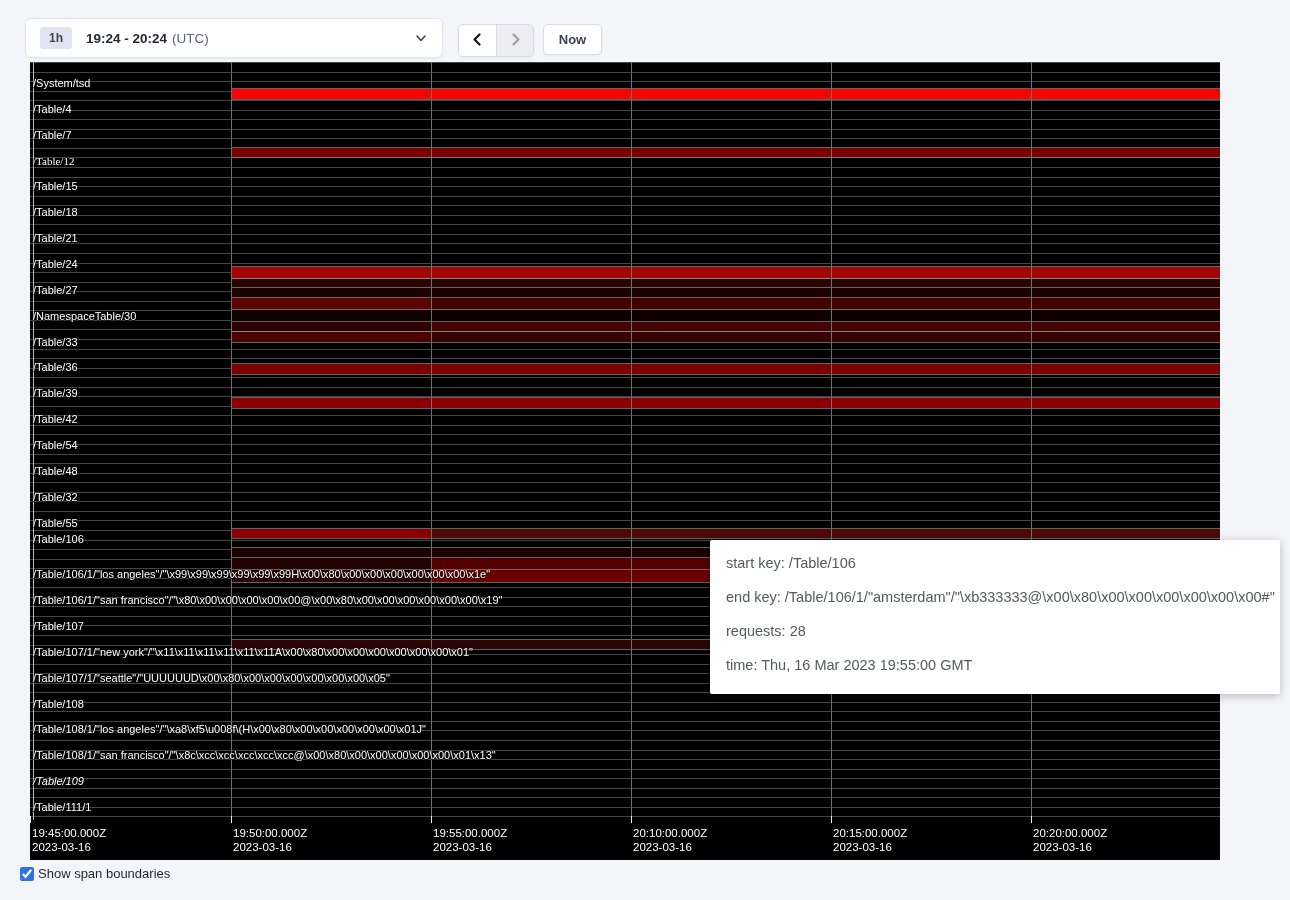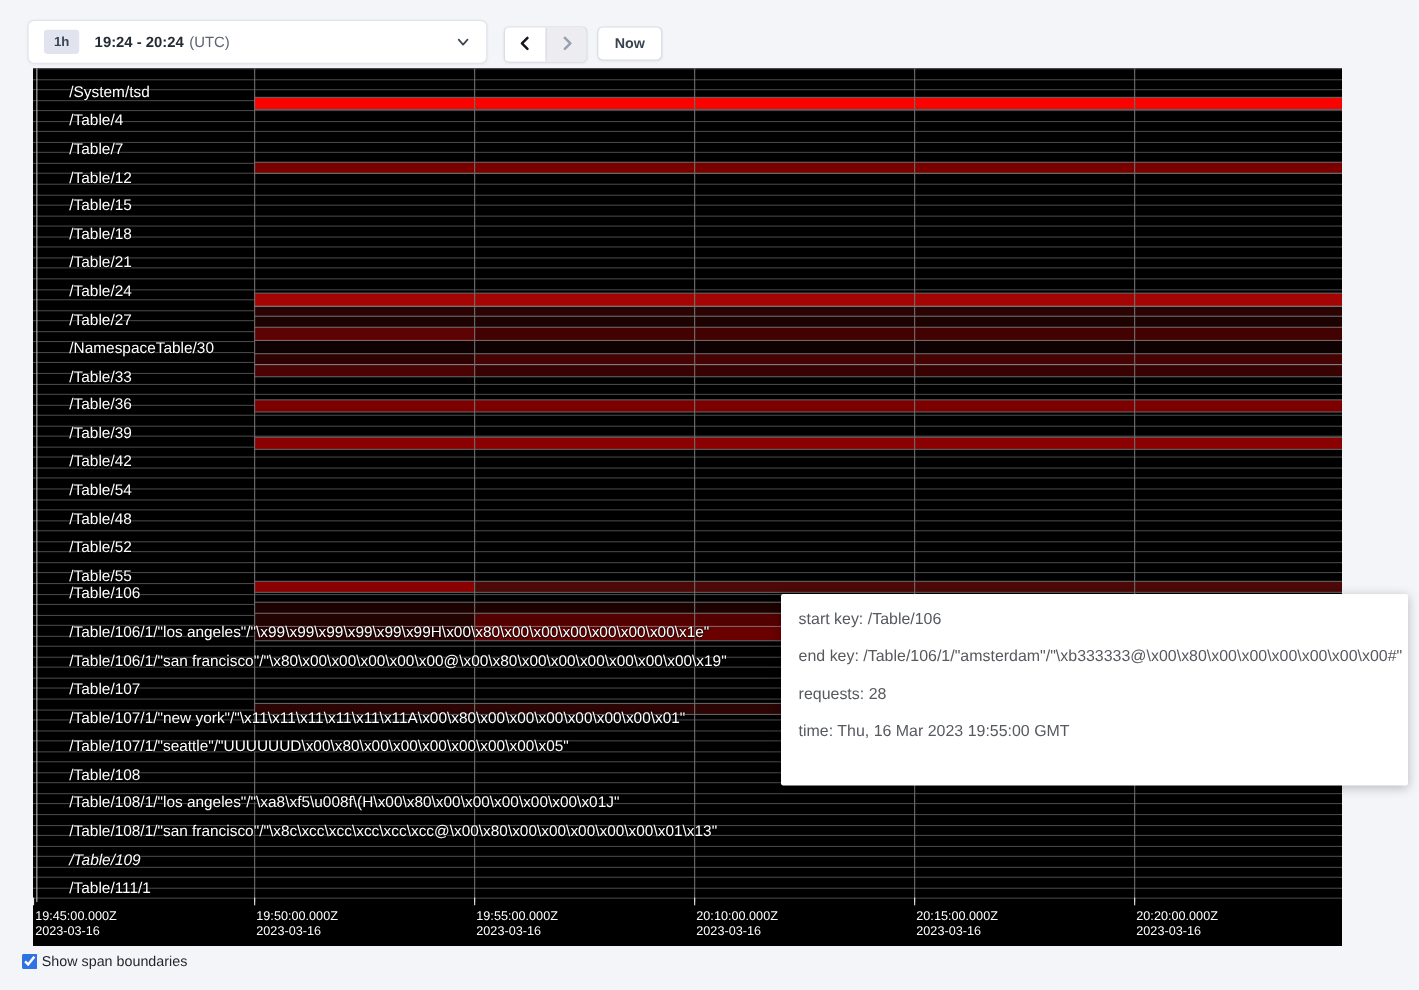--- a/index.html
+++ b/index.html
@@ -40,28 +40,27 @@
     font-family:"Liberation Sans",sans-serif;
     font-size:13px;font-weight:700;color:#3b4351;cursor:pointer;
     box-shadow:0 1px 2px rgba(20,30,60,.05);
   }
   
   #chart{
     position:absolute;left:30px;top:62px;width:1190px;height:798px;
     background:#000;overflow:hidden;
   }
   .rowlabel{
-    position:absolute;color:#fff;font-size:14px;line-height:14px;white-space:nowrap;
+    position:absolute;color:#fff;font-size:11px;line-height:14px;white-space:nowrap;
     text-shadow:0 1px 1px #000,0 0 2px #000;
-    padding-left:30px;
   }
   .axislabel{position:absolute;color:#fff;font-size:11.5px;font-weight:400;line-height:14px;white-space:nowrap;}
   
   #tooltip{
-    position:absolute;left:710px;top:540px;width:570px;height:174px;box-sizing:border-box;
+    position:absolute;left:710px;top:540px;width:570px;height:154px;box-sizing:border-box;
     background:#fff;border-radius:2px;box-shadow:0 2px 10px rgba(0,0,0,.25);
     padding:13px 16px;z-index:5;
   }
   .tt-line{font-size:14.5px;line-height:21px;color:#56595e;margin-bottom:13px;white-space:nowrap;}
   
   .footer{position:absolute;left:20px;top:866px;display:flex;align-items:center;}
   .footer input{width:14px;height:14px;margin:0;accent-color:#2f72e4;cursor:pointer;}
   .footer span{font-size:13px;color:#1f232b;margin-left:4px;}
 </style>
 </head>
@@ -202,34 +201,34 @@
     <div style="position: absolute; left: 201px; top: 578px; width: 989px; height: 9px; background: rgb(43, 4, 4); box-shadow: rgba(150, 150, 150, 0.65) 0px -1px 0px, rgba(150, 150, 150, 0.65) 0px 1px 0px;"></div>
     <div style="position: absolute; left: 3px; top: 0px; width: 1px; height: 758px; background: rgb(185, 185, 185);"></div>
     <div style="position: absolute; left: 201px; top: 0px; width: 1px; height: 758px; background: rgb(111, 111, 111);"></div>
     <div style="position: absolute; left: 401px; top: 0px; width: 1px; height: 758px; background: rgb(111, 111, 111);"></div>
     <div style="position: absolute; left: 601px; top: 0px; width: 1px; height: 758px; background: rgb(111, 111, 111);"></div>
     <div style="position: absolute; left: 801px; top: 0px; width: 1px; height: 758px; background: rgb(111, 111, 111);"></div>
     <div style="position: absolute; left: 1001px; top: 0px; width: 1px; height: 758px; background: rgb(111, 111, 111);"></div>
     <div class="rowlabel" style="position: absolute; left: 3px; top: 14px;">/System/tsd</div>
     <div class="rowlabel" style="position: absolute; left: 3px; top: 40px;">/Table/4</div>
     <div class="rowlabel" style="position: absolute; left: 3px; top: 66px;">/Table/7</div>
-    <div class="rowlabel" style="position: absolute; left: 3px; top: 92px;">/Table/12</div>
+    <div class="rowlabel" style="position: absolute; left: 3px; top: 92px; font-family: Liberation Serif, serif;">/Table/12</div>
     <div class="rowlabel" style="position: absolute; left: 3px; top: 117px;">/Table/15</div>
     <div class="rowlabel" style="position: absolute; left: 3px; top: 143px;">/Table/18</div>
     <div class="rowlabel" style="position: absolute; left: 3px; top: 169px;">/Table/21</div>
     <div class="rowlabel" style="position: absolute; left: 3px; top: 195px;">/Table/24</div>
     <div class="rowlabel" style="position: absolute; left: 3px; top: 221px;">/Table/27</div>
     <div class="rowlabel" style="position: absolute; left: 3px; top: 247px;">/NamespaceTable/30</div>
     <div class="rowlabel" style="position: absolute; left: 3px; top: 273px;">/Table/33</div>
     <div class="rowlabel" style="position: absolute; left: 3px; top: 298px;">/Table/36</div>
     <div class="rowlabel" style="position: absolute; left: 3px; top: 324px;">/Table/39</div>
     <div class="rowlabel" style="position: absolute; left: 3px; top: 350px;">/Table/42</div>
     <div class="rowlabel" style="position: absolute; left: 3px; top: 376px;">/Table/54</div>
     <div class="rowlabel" style="position: absolute; left: 3px; top: 402px;">/Table/48</div>
-    <div class="rowlabel" style="position: absolute; left: 3px; top: 428px;">/Table/52</div>
+    <div class="rowlabel" style="position: absolute; left: 3px; top: 428px;">/Table/32</div>
     <div class="rowlabel" style="position: absolute; left: 3px; top: 454px;">/Table/55</div>
     <div class="rowlabel" style="position: absolute; left: 3px; top: 470px;">/Table/106</div>
     <div class="rowlabel" style="position: absolute; left: 3px; top: 505px;">/Table/106/1/"los angeles"/"\x99\x99\x99\x99\x99\x99H\x00\x80\x00\x00\x00\x00\x00\x00\x1e"</div>
     <div class="rowlabel" style="position: absolute; left: 3px; top: 531px;">/Table/106/1/"san francisco"/"\x80\x00\x00\x00\x00\x00@\x00\x80\x00\x00\x00\x00\x00\x00\x19"</div>
     <div class="rowlabel" style="position: absolute; left: 3px; top: 557px;">/Table/107</div>
     <div class="rowlabel" style="position: absolute; left: 3px; top: 583px;">/Table/107/1/"new york"/"\x11\x11\x11\x11\x11\x11A\x00\x80\x00\x00\x00\x00\x00\x00\x01"</div>
     <div class="rowlabel" style="position: absolute; left: 3px; top: 609px;">/Table/107/1/"seattle"/"UUUUUUD\x00\x80\x00\x00\x00\x00\x00\x00\x05"</div>
     <div class="rowlabel" style="position: absolute; left: 3px; top: 635px;">/Table/108</div>
     <div class="rowlabel" style="position: absolute; left: 3px; top: 660px;">/Table/108/1/"los angeles"/"\xa8\xf5\u008f\(H\x00\x80\x00\x00\x00\x00\x00\x01J"</div>
     <div class="rowlabel" style="position: absolute; left: 3px; top: 686px;">/Table/108/1/"san francisco"/"\x8c\xcc\xcc\xcc\xcc\xcc@\x00\x80\x00\x00\x00\x00\x00\x01\x13"</div>

